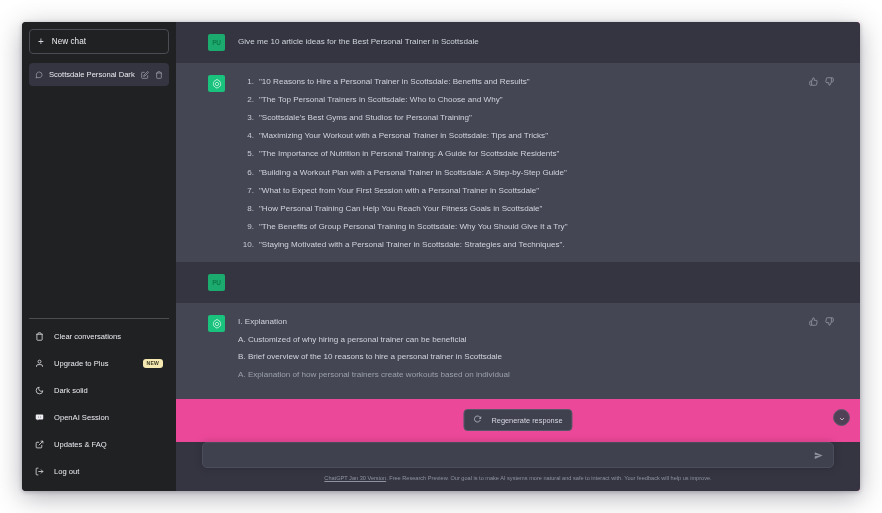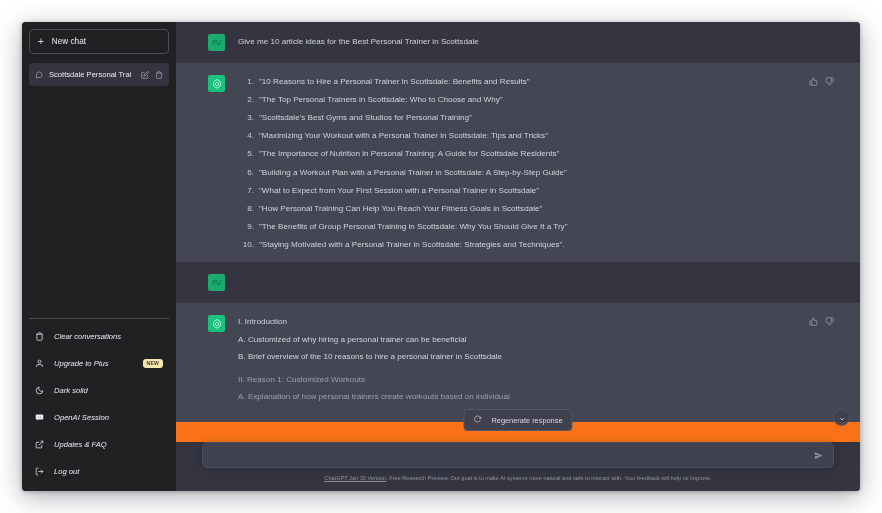--- a/index.html
+++ b/index.html
@@ -91,37 +91,37 @@
     gap: 8px;
     height: 27px;
     padding: 0 6px;
     border-radius: 4px;
     color: #ececf1;
     font-size: 7.6px;
     cursor: pointer;
     position: relative;
   }
   .sb-item .sb-icon { display:flex; align-items:center; width: 11px; flex: 0 0 11px; }
-  .sb-item .sb-label { flex: 1 1 auto; white-space: nowrap; font-style: italic; }
+  .sb-item .sb-label { flex: 1 1 auto; white-space: nowrap; }
   .new-badge {
     background: #f5e8b0;
     color: #3b3b25;
     font-size: 5.1px;
     font-weight: bold;
     letter-spacing: 0.2px;
     padding: 2px 4px;
     border-radius: 3px;
     line-height: 1;
   }
 
   
   #main {
     flex: 1 1 auto;
     position: relative;
-    background: #f97316;
+    background: #ec4899;
     display: flex;
     flex-direction: column;
     overflow: hidden;
   }
 
   .thread {
     flex: 1 1 auto;
     overflow: hidden;
     position: relative;
   }
@@ -291,21 +291,21 @@
       <span>New chat</span>
     </div>
 
     <div class="chat-list">
       <div class="chat-item">
         <span class="act">
           <svg width="8" height="8" viewBox="0 0 24 24" fill="none" stroke="#d9d9e3" stroke-width="2">
             <path d="M21 11.5a8.38 8.38 0 0 1-.9 3.8 8.5 8.5 0 0 1-7.6 4.7 8.38 8.38 0 0 1-3.8-.9L3 21l1.9-5.7a8.38 8.38 0 0 1-.9-3.8 8.5 8.5 0 0 1 4.7-7.6 8.38 8.38 0 0 1 3.8-.9h.5a8.48 8.48 0 0 1 8 8v.5z"></path>
           </svg>
         </span>
-        <span class="chat-title">Scottsdale Personal Trai</span>
+        <span class="chat-title">Scottsdale Personal Dark</span>
         <span class="act">
           <svg width="8" height="8" viewBox="0 0 24 24" fill="none" stroke="#d9d9e3" stroke-width="2">
             <path d="M11 4H4a2 2 0 0 0-2 2v14a2 2 0 0 0 2 2h14a2 2 0 0 0 2-2v-7"></path>
             <path d="M18.5 2.5a2.121 2.121 0 0 1 3 3L12 15l-4 1 1-4 9.5-9.5z"></path>
           </svg>
         </span>
         <span class="act">
           <svg width="8" height="8" viewBox="0 0 24 24" fill="none" stroke="#d9d9e3" stroke-width="2">
             <polyline points="3 6 5 6 21 6"></polyline>
             <path d="M19 6v14a2 2 0 0 1-2 2H7a2 2 0 0 1-2-2V6m3 0V4a2 2 0 0 1 2-2h4a2 2 0 0 1 2 2v2"></path>
@@ -444,24 +444,23 @@
 
       <div class="msg-row assistant">
         <div class="msg-inner">
           <div class="avatar assistant">
             <svg viewBox="0 0 24 24" fill="none" stroke="#ffffff" stroke-width="1.3">
               <path d="M12 3.2c-1.9 0-3.5 1.2-4.1 2.9-1.8.2-3.2 1.7-3.2 3.6 0 .7.2 1.3.5 1.9-.9 1.5-.6 3.5.7 4.7.6.5 1.3.8 2 .9.6 1.7 2.2 2.9 4.1 2.9s3.5-1.2 4.1-2.9c1.8-.2 3.2-1.7 3.2-3.6 0-.7-.2-1.3-.5-1.9.9-1.5.6-3.5-.7-4.7-.6-.5-1.3-.8-2-.9C15.5 4.4 13.9 3.2 12 3.2z"></path>
               <path d="M12 8.4l3.3 1.9v3.4L12 15.6l-3.3-1.9v-3.4L12 8.4z"></path>
             </svg>
           </div>
           <div class="msg-body">
-            <div class="outline-line">I. Introduction</div>
+            <div class="outline-line">I. Explanation</div>
             <div class="outline-line">A. Customized of why hiring a personal trainer can be beneficial</div>
             <div class="outline-line">B. Brief overview of the 10 reasons to hire a personal trainer in Scottsdale</div>
-            <div class="outline-line gap faded">II. Reason 1: Customized Workouts</div>
             <div class="outline-line faded">A. Explanation of how personal trainers create workouts based on individual</div>
           </div>
           <div class="feedback">
             <span>
               <svg width="9" height="9" viewBox="0 0 24 24" fill="none" stroke="#d1d5db" stroke-width="2">
                 <path d="M14 9V5a3 3 0 0 0-3-3l-4 9v11h11.28a2 2 0 0 0 2-1.7l1.38-9a2 2 0 0 0-2-2.3zM7 22H4a2 2 0 0 1-2-2v-7a2 2 0 0 1 2-2h3"></path>
               </svg>
             </span>
             <span>
               <svg width="9" height="9" viewBox="0 0 24 24" fill="none" stroke="#d1d5db" stroke-width="2">

